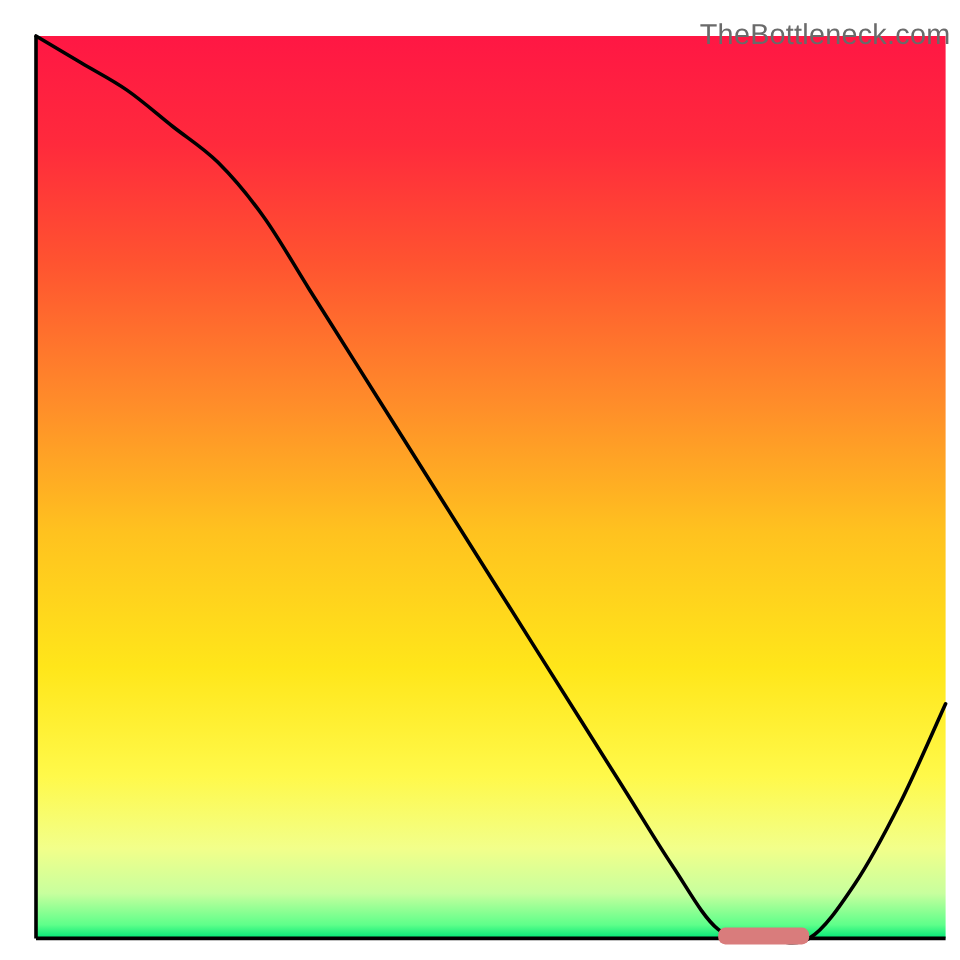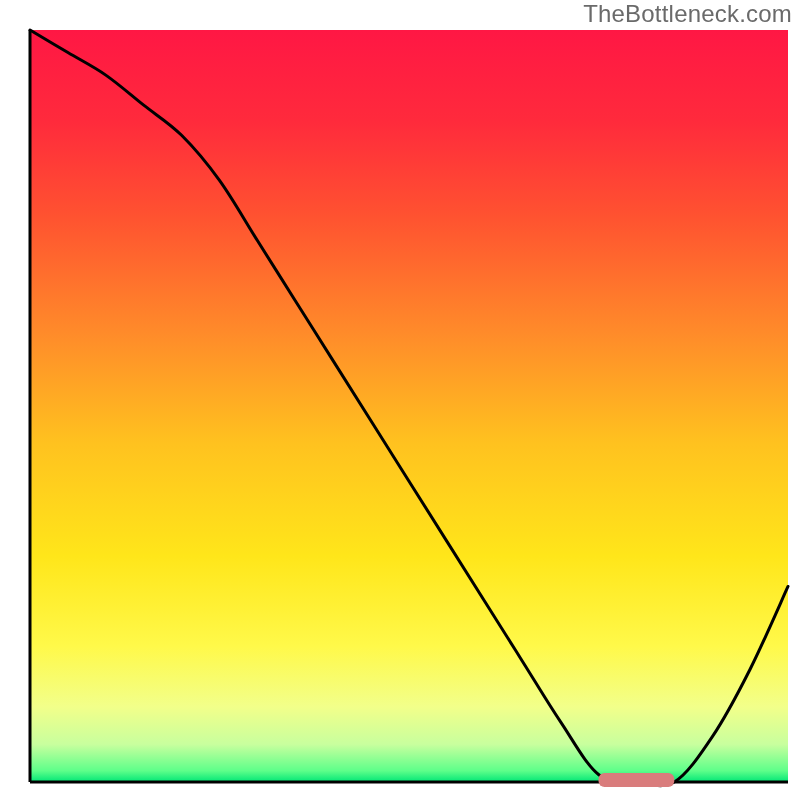--- a/index.html
+++ b/index.html
@@ -10,21 +10,21 @@
     overflow: hidden;
     background: #fff;
   }
   .chart-container {
     position: relative;
     width: 800px;
     height: 800px;
   }
   .watermark {
     position: absolute;
-    top: 0;
+    top: 16px;
     right: 8px;
     font-family: Arial, Helvetica, sans-serif;
     font-size: 24px;
     color: #6a6a6a;
     font-weight: 500;
     letter-spacing: 0.2px;
     z-index: 10;
   }
   svg {
     display: block;

